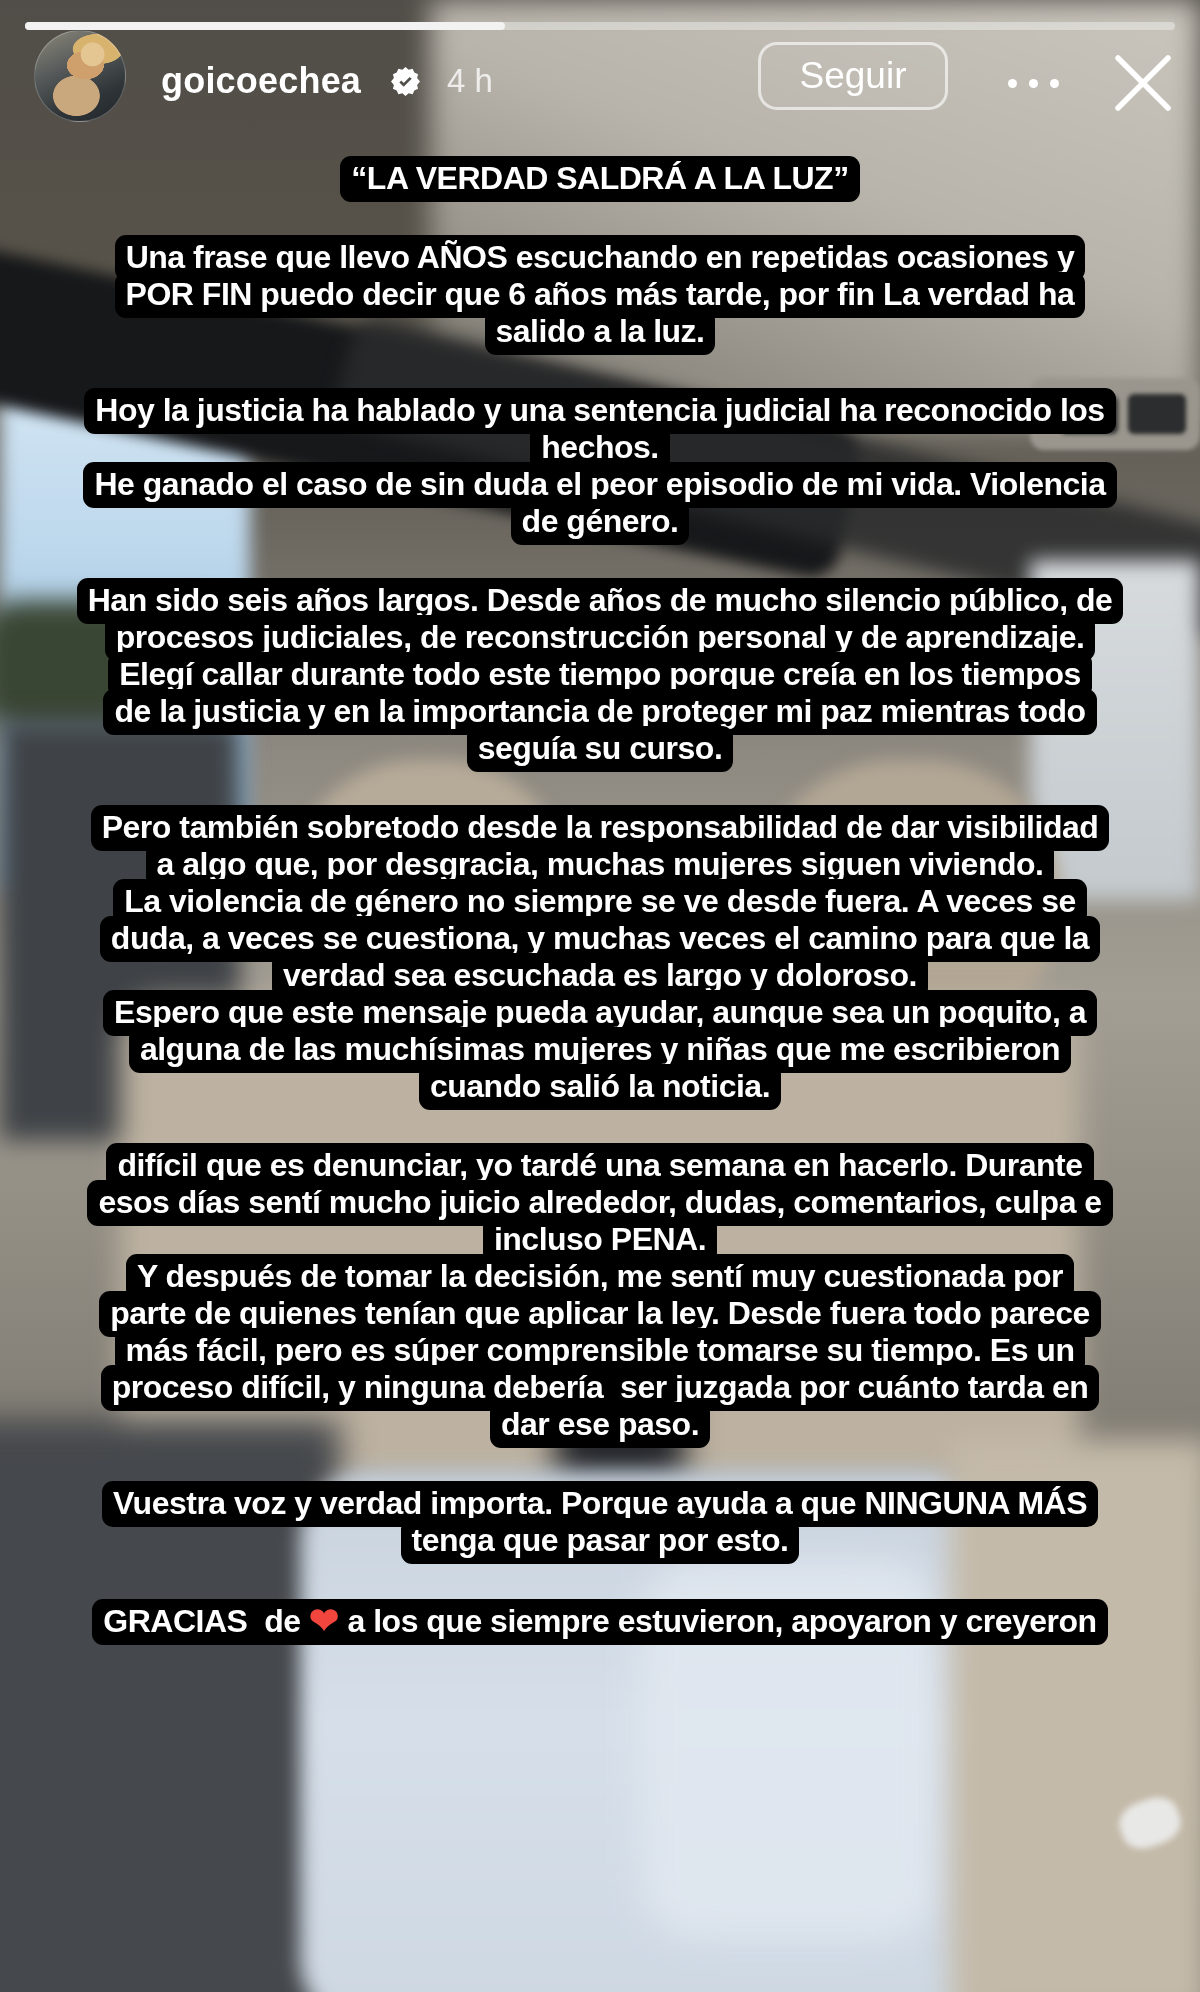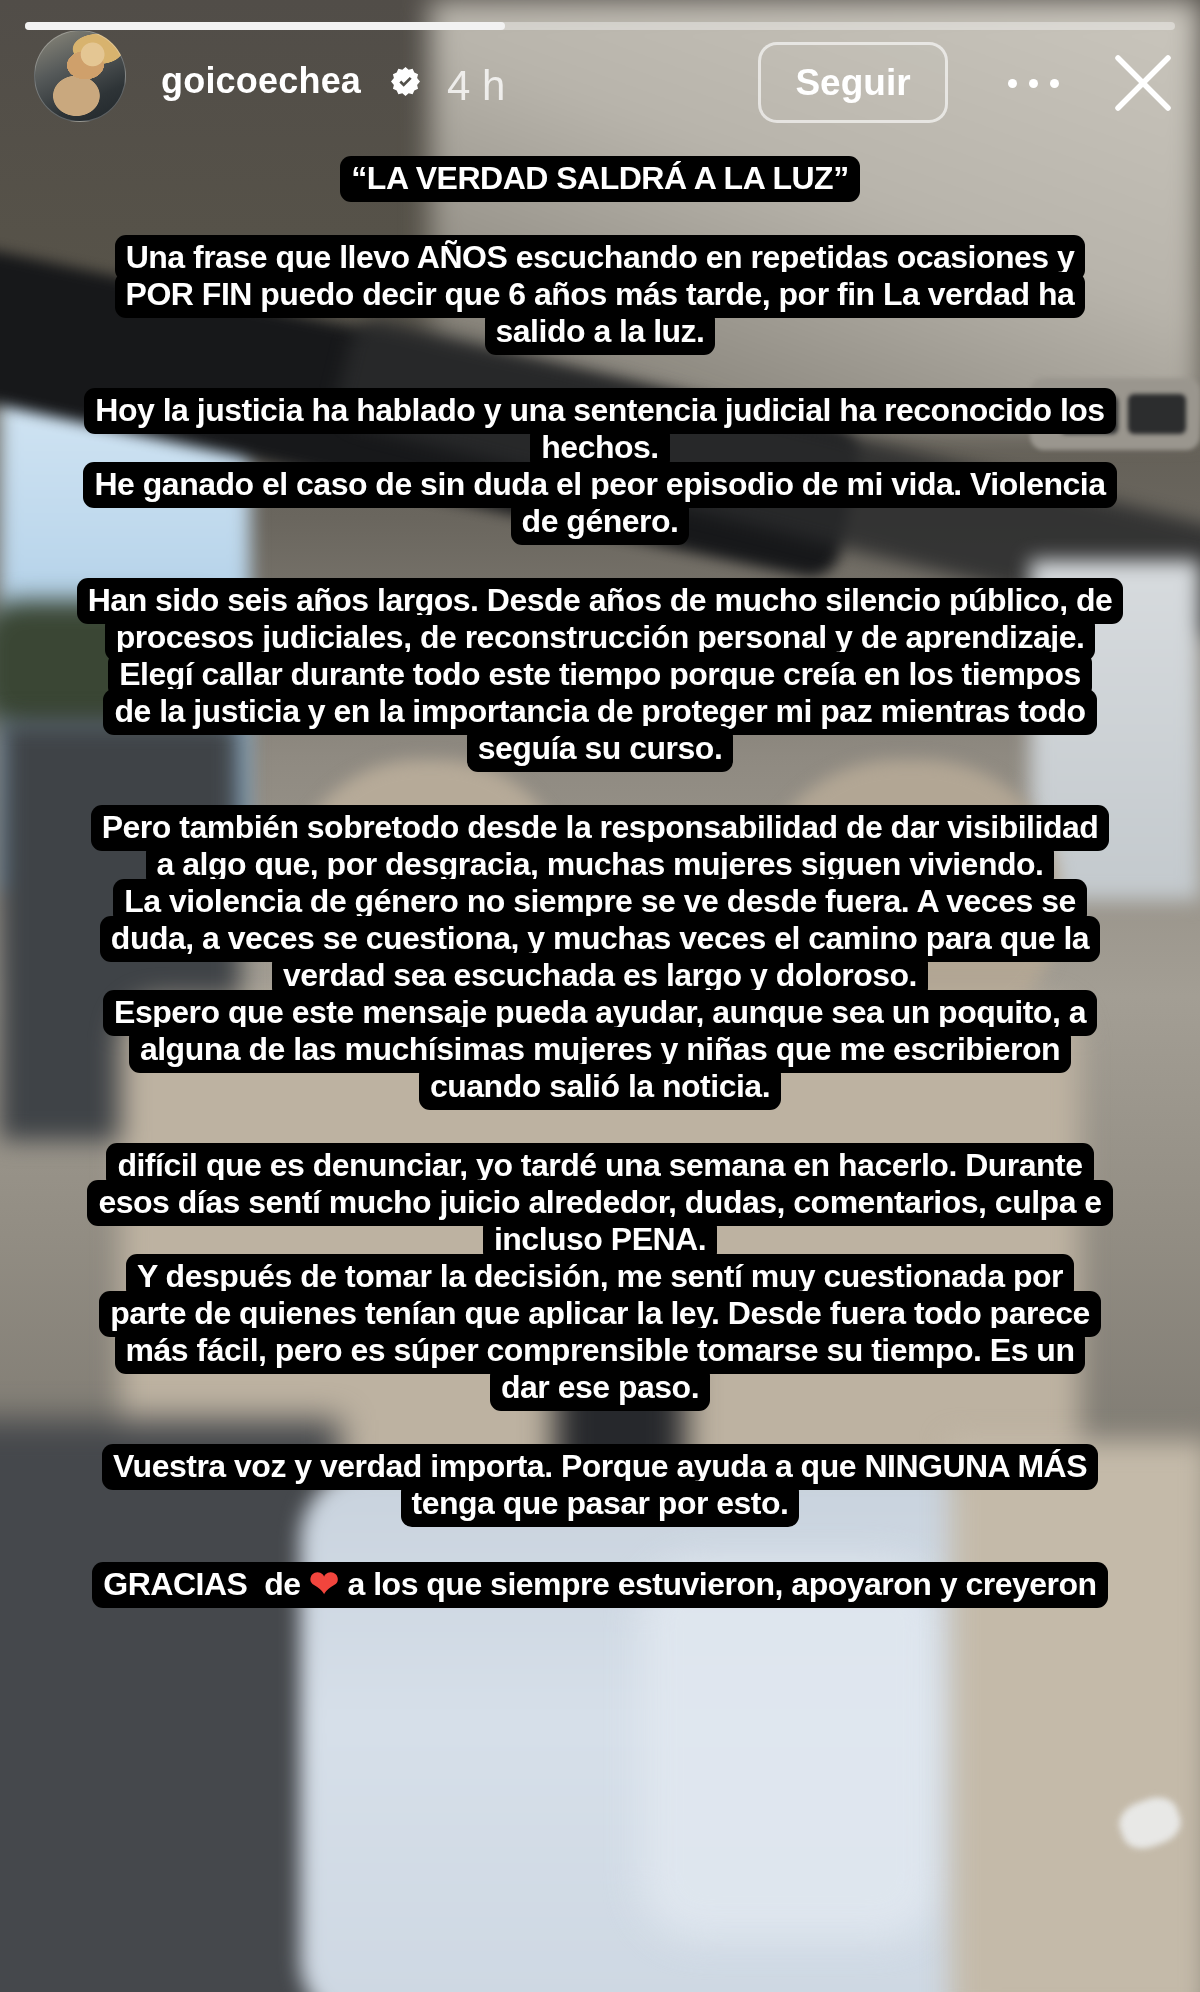--- a/index.html
+++ b/index.html
@@ -59,26 +59,26 @@
     overflow:hidden; border:1px solid rgba(255,255,255,.25);
     background:
       radial-gradient(circle at 64% 26%, #e4c693 0 13%, rgba(228,198,147,0) 14%),
       radial-gradient(ellipse 34% 26% at 56% 38%, #cfa06b 0 60%, rgba(207,160,107,0) 61%),
       radial-gradient(ellipse 44% 38% at 46% 72%, #c9a87e 0 58%, rgba(201,168,126,0) 60%),
       radial-gradient(ellipse 50% 30% at 70% 20%, #d8b36e 0 55%, rgba(216,179,110,0) 57%),
       linear-gradient(155deg, #8d8a7c 0%, #565a5a 38%, #2e3437 72%, #20262a 100%); }
   .username { position:absolute; left:161px; top:60px; font-size:36px; font-weight:700;
     color:#fff; letter-spacing:.2px; }
   .badge { position:absolute; left:391px; top:67px; width:29px; height:29px; }
-  .timestamp { position:absolute; left:447px; top:62px; font-size:42px; font-weight:400;
+  .timestamp { position:absolute; left:447px; top:62px; font-size:33px; font-weight:400;
     color:rgba(255,255,255,.78); }
-  .follow-btn { position:absolute; left:758px; top:42px; width:190px; height:81px;
+  .follow-btn { position:absolute; left:758px; top:42px; width:190px; height:68px;
     border:3px solid rgba(255,255,255,.62); border-radius:19px; background:rgba(255,255,255,.03);
     display:flex; align-items:center; justify-content:center;
-    color:#fff; font-size:37px; font-weight:700; cursor:pointer; box-sizing:border-box; }
+    color:#fff; font-size:37px; font-weight:400; cursor:pointer; box-sizing:border-box; }
   .more-btn { position:absolute; left:1003px; top:62px; width:60px; height:42px;
     display:flex; align-items:center; justify-content:center; gap:12px; cursor:pointer; }
   .more-btn i { width:9px; height:9px; border-radius:50%; background:#fff; }
   .close-btn { position:absolute; left:1108px; top:48px; width:70px; height:70px; cursor:pointer; }
 
   
   .text-stack { position:absolute; top:160px; left:0; width:100%; z-index:5;
     text-align:center; color:#fff; font-weight:700; font-size:32px; letter-spacing:-0.5px; }
   .block { margin:0 0 42px 0; }
   .line { display:block; line-height:37px; white-space:pre; }
@@ -174,20 +174,21 @@
         <span class="line"><span class="chip">alguna de las muchísimas mujeres y niñas que me escribieron</span></span>
         <span class="line"><span class="chip">cuando salió la noticia.</span></span>
       </div>
     <div class="block">
         <span class="line"><span class="chip">difícil que es denunciar, yo tardé una semana en hacerlo. Durante</span></span>
         <span class="line"><span class="chip">esos días sentí mucho juicio alrededor, dudas, comentarios, culpa e</span></span>
         <span class="line"><span class="chip">incluso PENA.</span></span>
         <span class="line"><span class="chip">Y después de tomar la decisión, me sentí muy cuestionada por</span></span>
         <span class="line"><span class="chip">parte de quienes tenían que aplicar la ley. Desde fuera todo parece</span></span>
         <span class="line"><span class="chip">más fácil, pero es súper comprensible tomarse su tiempo. Es un</span></span>
+        <span class="line"><span class="chip">proceso difícil, y ninguna debería  ser juzgada por cuánto tarda en</span></span>
         <span class="line"><span class="chip">dar ese paso.</span></span>
       </div>
     <div class="block">
         <span class="line"><span class="chip">Vuestra voz y verdad importa. Porque ayuda a que NINGUNA MÁS</span></span>
         <span class="line"><span class="chip">tenga que pasar por esto.</span></span>
       </div>
     <div class="block">
       <span class="line"><span class="chip"><span>GRACIAS  de </span><span class="heart" style="color: rgb(241, 69, 61);">❤</span><span> a los que siempre estuvieron, apoyaron y creyeron</span></span></span>
     </div>
   </div>

